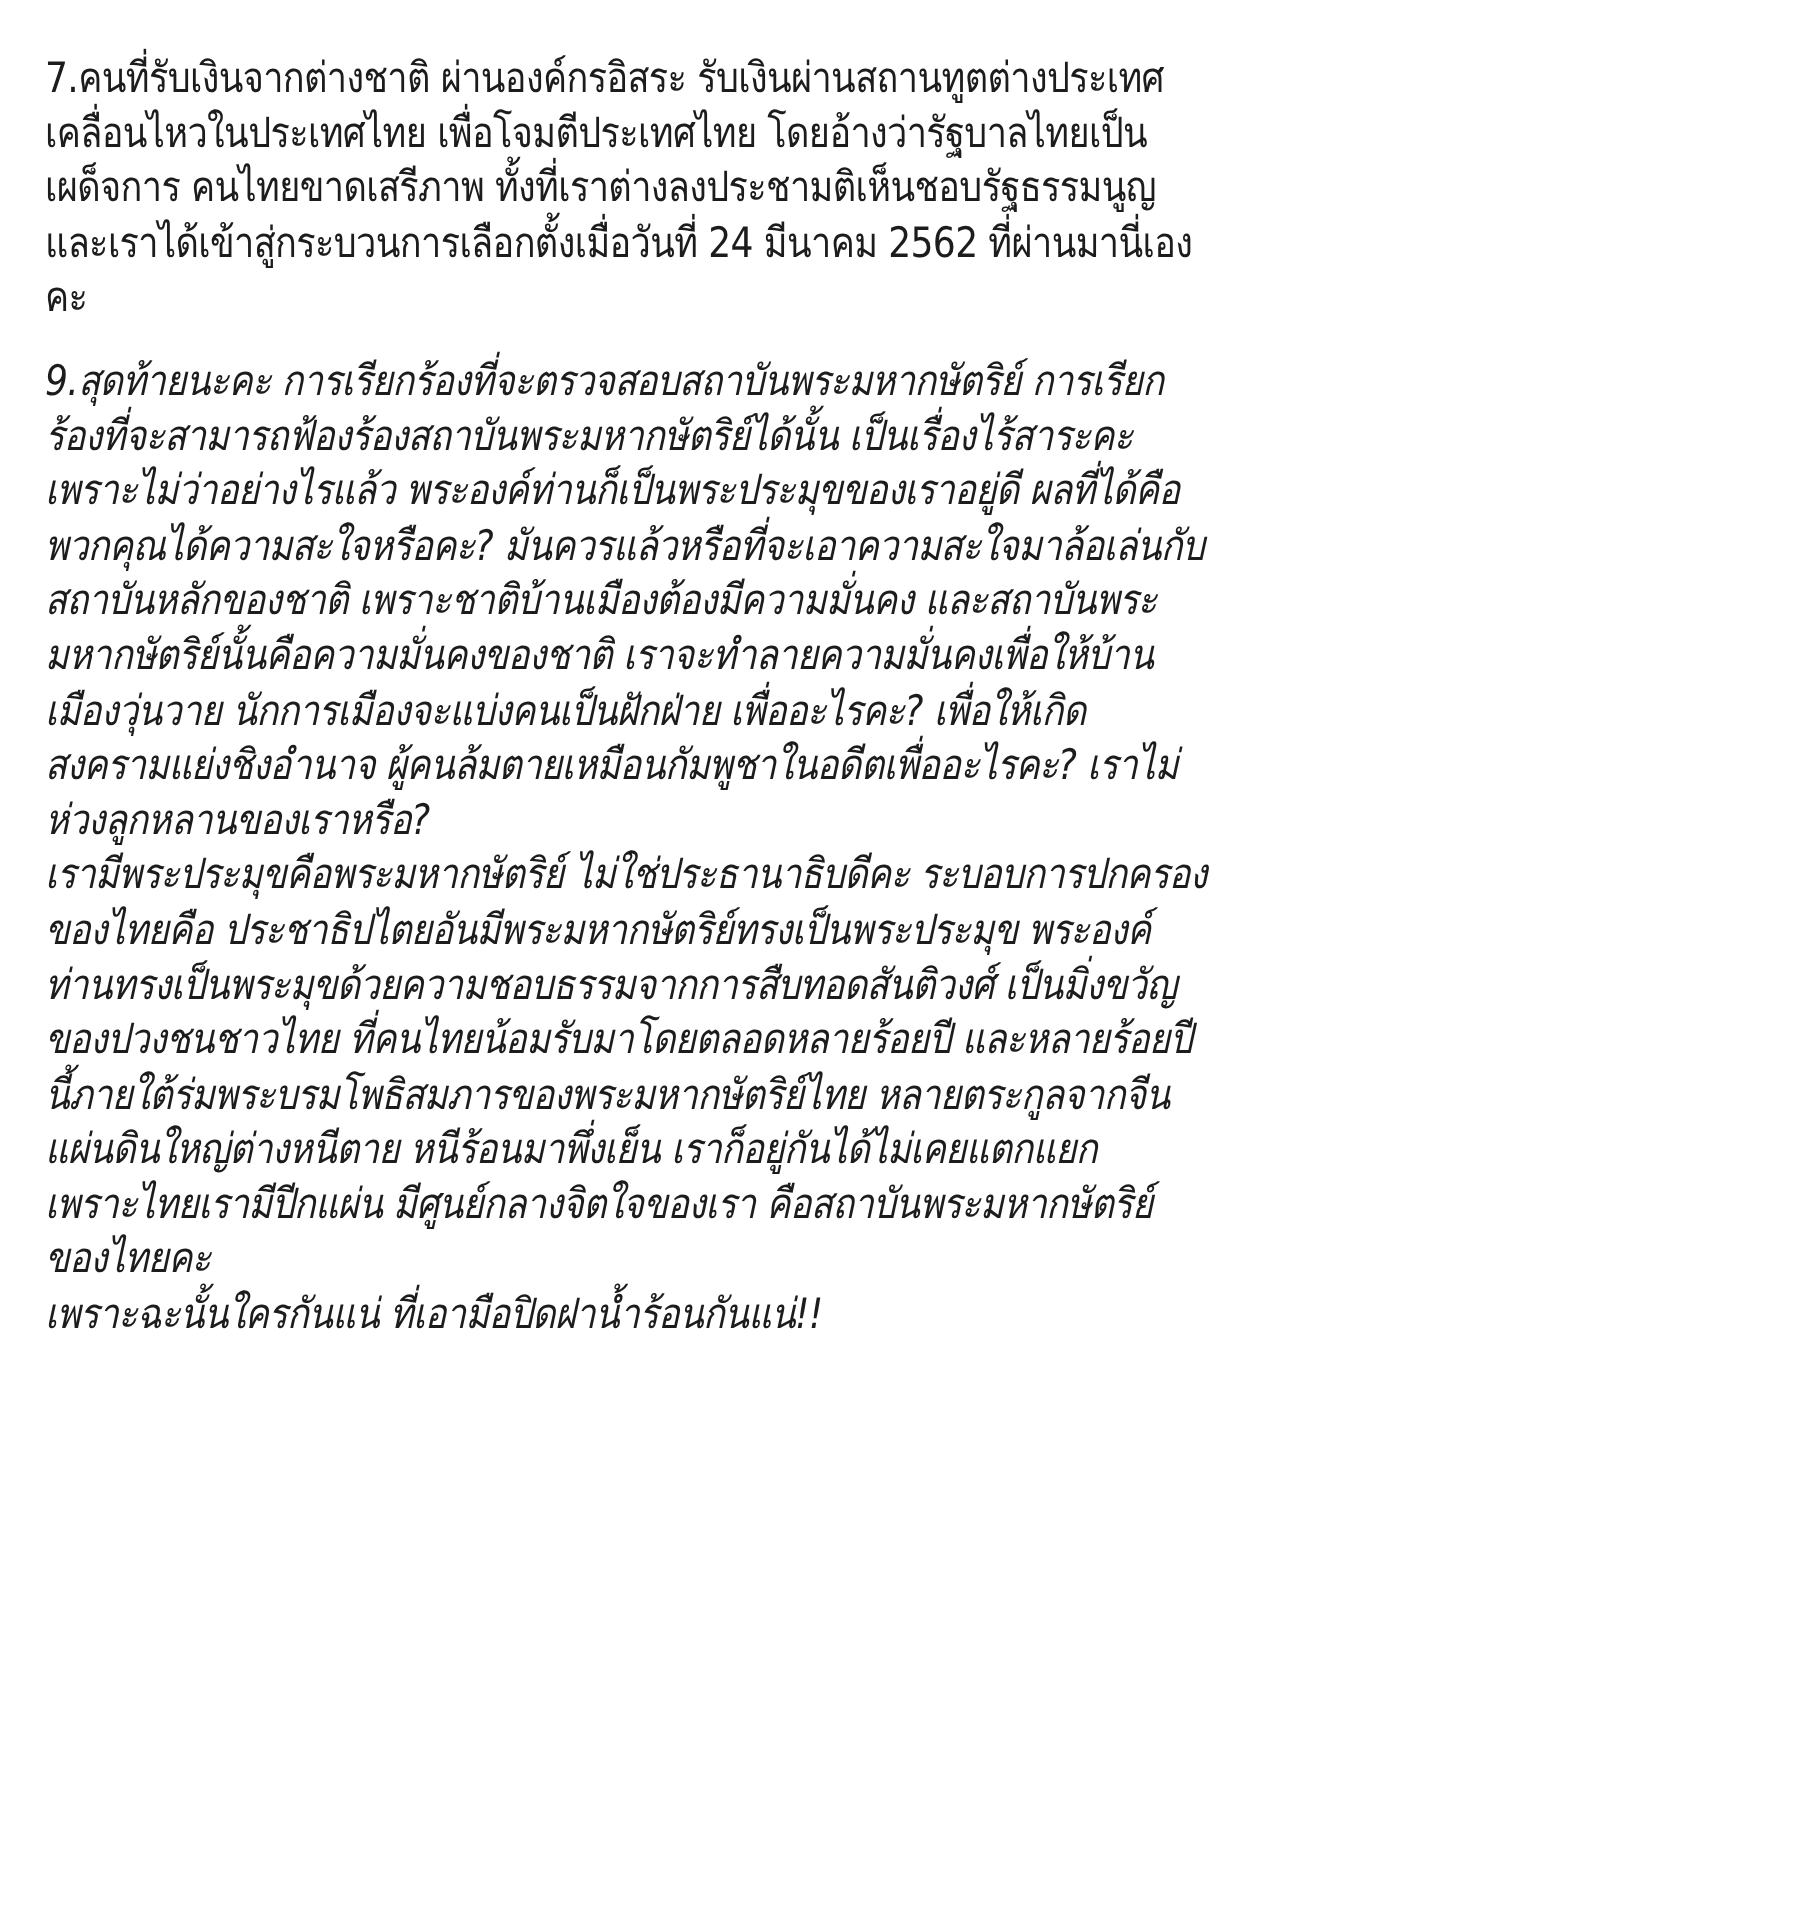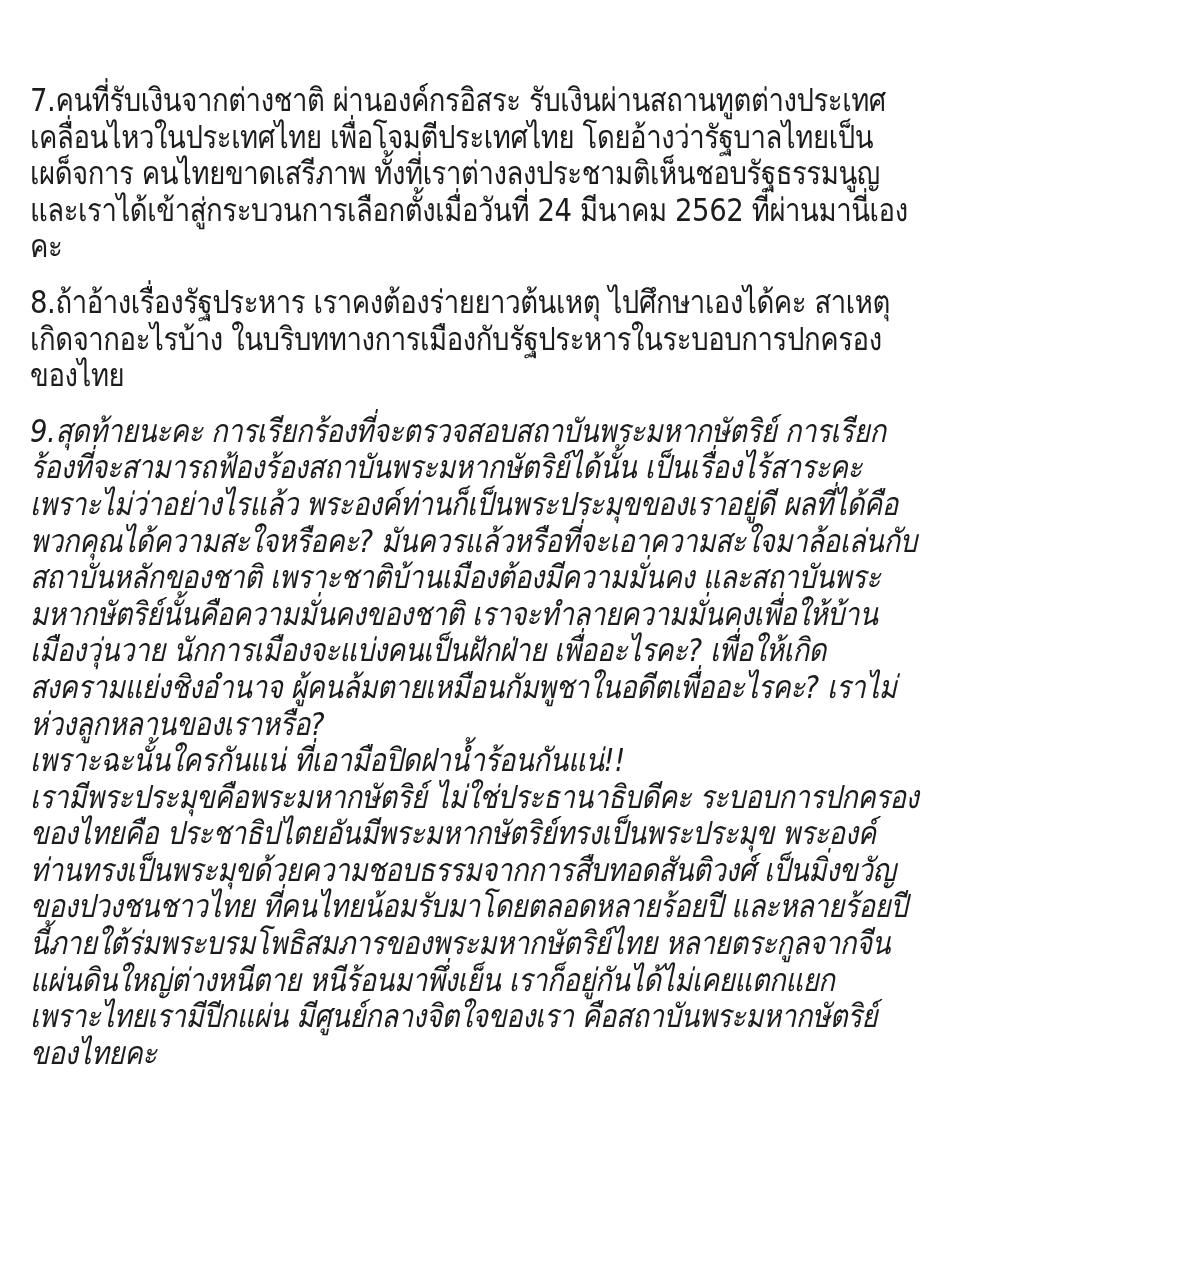--- a/index.html
+++ b/index.html
@@ -13,23 +13,22 @@
       overflow: hidden;
       position: relative;
     }
     .doc {
       position: absolute;
       left: 30px;
       top: 34px;
       width: 1150px;
       color: #1c1c1c;
       font-family: "DejaVu Sans", "Liberation Sans", sans-serif;
-      font-size: 32px;
+      font-size: 28px;
       letter-spacing: -0.5px;
-      margin-top: 48px;
     }
     .para {
       margin: 0 0 19px 0;
     }
     .line {
       display: block;
       height: 36.6px;
       line-height: 36.6px;
       white-space: nowrap;
       transform: scaleX(0.86);
@@ -46,46 +45,41 @@
 <div class="doc">
 
   <div class="para">
     <span class="line">7.คนที่รับเงินจากต่างชาติ ผ่านองค์กรอิสระ รับเงินผ่านสถานทูตต่างประเทศ</span>
     <span class="line">เคลื่อนไหวในประเทศไทย เพื่อโจมตีประเทศไทย โดยอ้างว่ารัฐบาลไทยเป็น</span>
     <span class="line">เผด็จการ คนไทยขาดเสรีภาพ ทั้งที่เราต่างลงประชามติเห็นชอบรัฐธรรมนูญ</span>
     <span class="line">และเราได้เข้าสู่กระบวนการเลือกตั้งเมื่อวันที่ 24 มีนาคม 2562 ที่ผ่านมานี่เอง</span>
     <span class="line">คะ</span>
   </div>
 
-  <div class="para">
-    <span class="line">8.ถ้าอ้างเรื่องรัฐประหาร เราคงต้องร่ายยาวต้นเหตุ ไปศึกษาเองได้คะ สาเหตุ</span>
-    <span class="line">เกิดจากอะไรบ้าง ในบริบททางการเมืองกับรัฐประหารในระบอบการปกครอง</span>
-    <span class="line">ของไทย</span>
-  </div>
 
   <div class="para tight">
     <span class="line">9.สุดท้ายนะคะ การเรียกร้องที่จะตรวจสอบสถาบันพระมหากษัตริย์ การเรียก</span>
     <span class="line">ร้องที่จะสามารถฟ้องร้องสถาบันพระมหากษัตริย์ได้นั้น เป็นเรื่องไร้สาระคะ</span>
     <span class="line">เพราะไม่ว่าอย่างไรแล้ว พระองค์ท่านก็เป็นพระประมุขของเราอยู่ดี ผลที่ได้คือ</span>
     <span class="line">พวกคุณได้ความสะใจหรือคะ? มันควรแล้วหรือที่จะเอาความสะใจมาล้อเล่นกับ</span>
     <span class="line">สถาบันหลักของชาติ เพราะชาติบ้านเมืองต้องมีความมั่นคง และสถาบันพระ</span>
     <span class="line">มหากษัตริย์นั้นคือความมั่นคงของชาติ เราจะทำลายความมั่นคงเพื่อให้บ้าน</span>
     <span class="line">เมืองวุ่นวาย นักการเมืองจะแบ่งคนเป็นฝักฝ่าย เพื่ออะไรคะ? เพื่อให้เกิด</span>
     <span class="line">สงครามแย่งชิงอำนาจ ผู้คนล้มตายเหมือนกัมพูชาในอดีตเพื่ออะไรคะ? เราไม่</span>
     <span class="line">ห่วงลูกหลานของเราหรือ?</span>
   </div>
 
   <div class="para tight">
-    <span class="line">เพราะฉะนั้นใครกันแน่ ที่เอามือปิดฝาน้ำร้อนกันแน่!!</span>
-  </div>
-
-  <div class="para tight">
     <span class="line">เรามีพระประมุขคือพระมหากษัตริย์ ไม่ใช่ประธานาธิบดีคะ ระบอบการปกครอง</span>
     <span class="line">ของไทยคือ ประชาธิปไตยอันมีพระมหากษัตริย์ทรงเป็นพระประมุข พระองค์</span>
     <span class="line">ท่านทรงเป็นพระมุขด้วยความชอบธรรมจากการสืบทอดสันติวงศ์ เป็นมิ่งขวัญ</span>
     <span class="line">ของปวงชนชาวไทย ที่คนไทยน้อมรับมาโดยตลอดหลายร้อยปี และหลายร้อยปี</span>
     <span class="line">นี้ภายใต้ร่มพระบรมโพธิสมภารของพระมหากษัตริย์ไทย หลายตระกูลจากจีน</span>
     <span class="line">แผ่นดินใหญ่ต่างหนีตาย หนีร้อนมาพึ่งเย็น เราก็อยู่กันได้ไม่เคยแตกแยก</span>
     <span class="line">เพราะไทยเรามีปีกแผ่น มีศูนย์กลางจิตใจของเรา คือสถาบันพระมหากษัตริย์</span>
     <span class="line">ของไทยคะ</span>
   </div>
 
+  <div class="para tight">
+    <span class="line">เพราะฉะนั้นใครกันแน่ ที่เอามือปิดฝาน้ำร้อนกันแน่!!</span>
+  </div>
+
 </div>
 
 </body></html>

